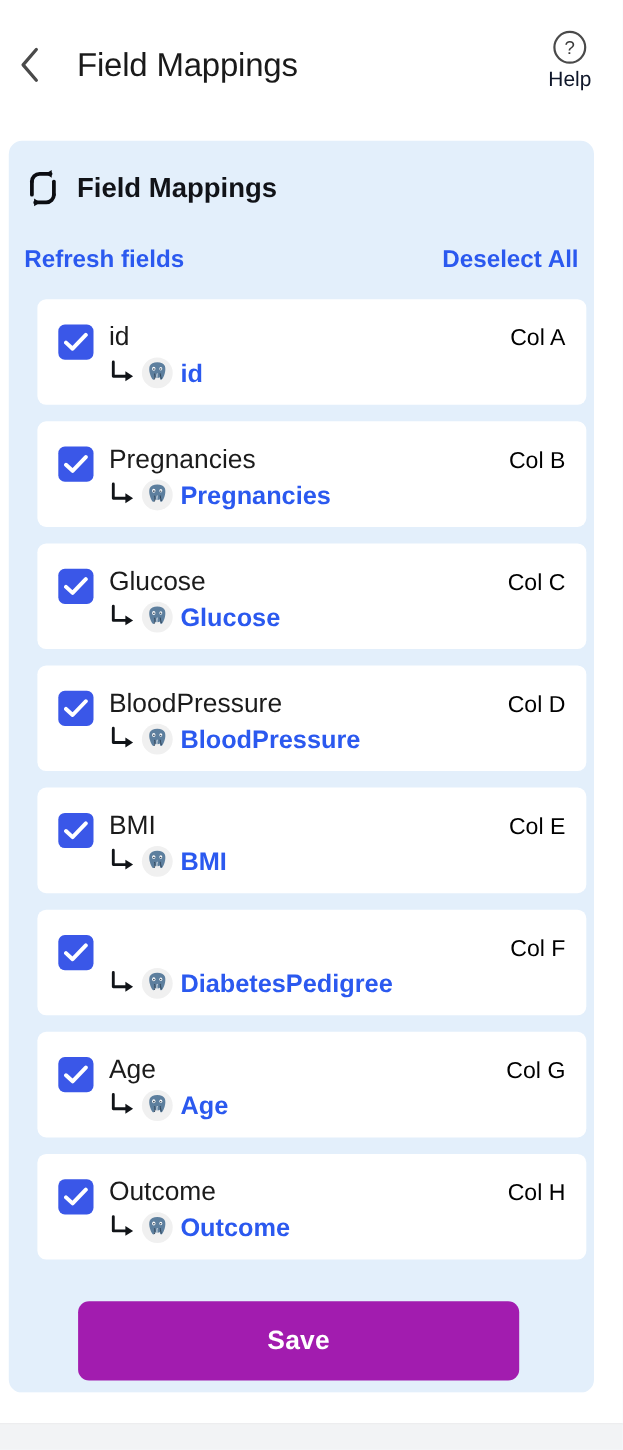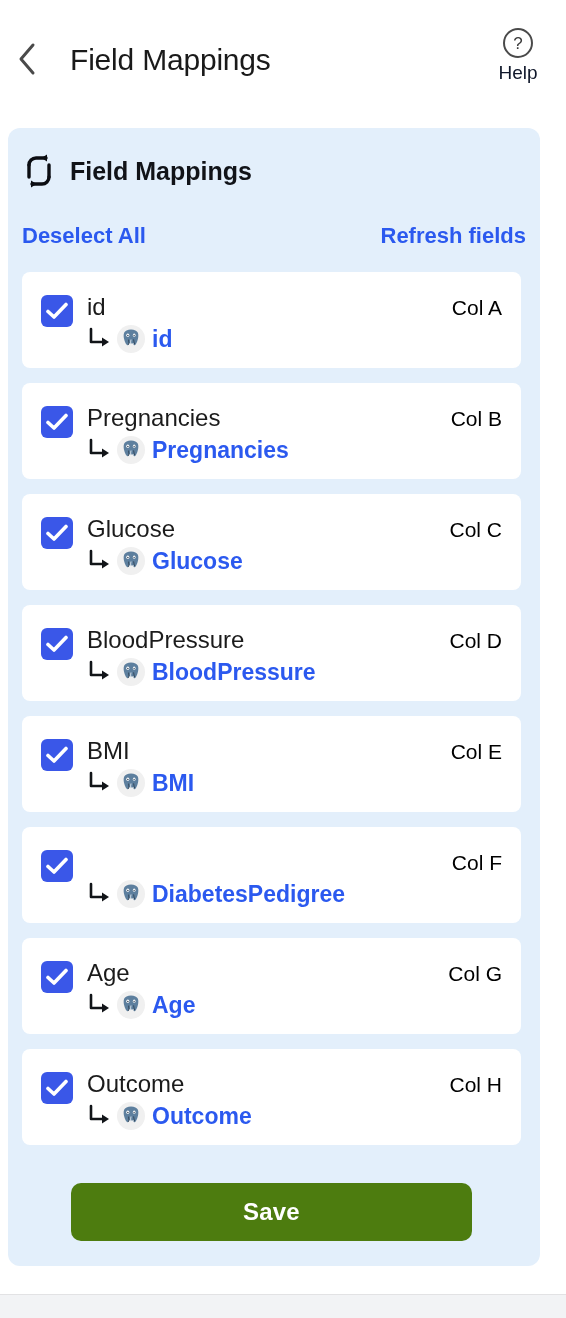--- a/index.html
+++ b/index.html
@@ -114,21 +114,21 @@
     font-weight: bold;
     color: #2b59ef;
     cursor: pointer;
     line-height: 28px;
     white-space: nowrap;
   }
 
   
   .cards {
     position: absolute;
-    left: 14px; top: 144px;
+    left: 26px; top: 144px;
     width: 499px;
   }
   .card {
     position: relative;
     width: 499px;
     height: 96px;
     background: #ffffff;
     border-radius: 8px;
     margin-bottom: 15px;
     box-sizing: border-box;
@@ -189,22 +189,22 @@
     line-height: 28px;
     white-space: nowrap;
   }
 
   
   .save-btn {
     position: absolute;
     left: 63px;
     top: 1055px;
     width: 401px;
-    height: 58px;
-    background: #4d7c0f;
+    height: 72px;
+    background: #a21caf;
     border: none;
     border-radius: 10px;
     color: #ffffff;
     font-size: 24px;
     font-weight: bold;
     font-family: "Liberation Sans", sans-serif;
     cursor: pointer;
     letter-spacing: 0.2px;
   }
 
@@ -256,22 +256,22 @@
         <path d="M27 23 a7 7 0 0 1 -7 7 h-10" fill="none" stroke="#0b0d12" stroke-width="3.4" stroke-linecap="round"></path>
         <polygon points="9,26.5 9,33.5 14.5,30" fill="#0b0d12"></polygon>
         <path d="M7 11 v12" fill="none" stroke="#0b0d12" stroke-width="3.4" stroke-linecap="round"></path>
         <path d="M27 23 v-12" fill="none" stroke="#0b0d12" stroke-width="3.4" stroke-linecap="round"></path>
       </svg>
     </span>
     <span class="panel-title">Field Mappings</span>
   </div>
 
   <div class="link-row">
+    <span class="blue-link">Refresh fields</span>
     <span class="blue-link">Deselect All</span>
-    <span class="blue-link">Refresh fields</span>
   </div>
 
   <div class="cards" id="cards-container">
       <div class="card">
         <div class="checkbox"><span><svg width="22" height="18" viewBox="0 0 22 18">
               <polyline points="2,9.5 8,15 20,2.5" fill="none" stroke="#ffffff" stroke-width="3.6" stroke-linecap="round" stroke-linejoin="round"></polyline>
             </svg></span></div>
         <div class="src-name">id</div>
         <div class="col-tag">Col A</div>
         <div class="map-row">

